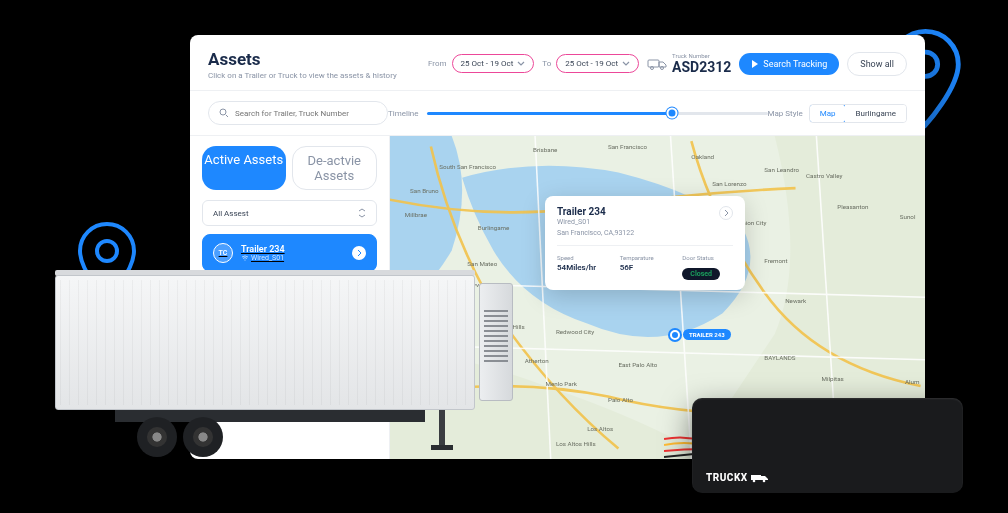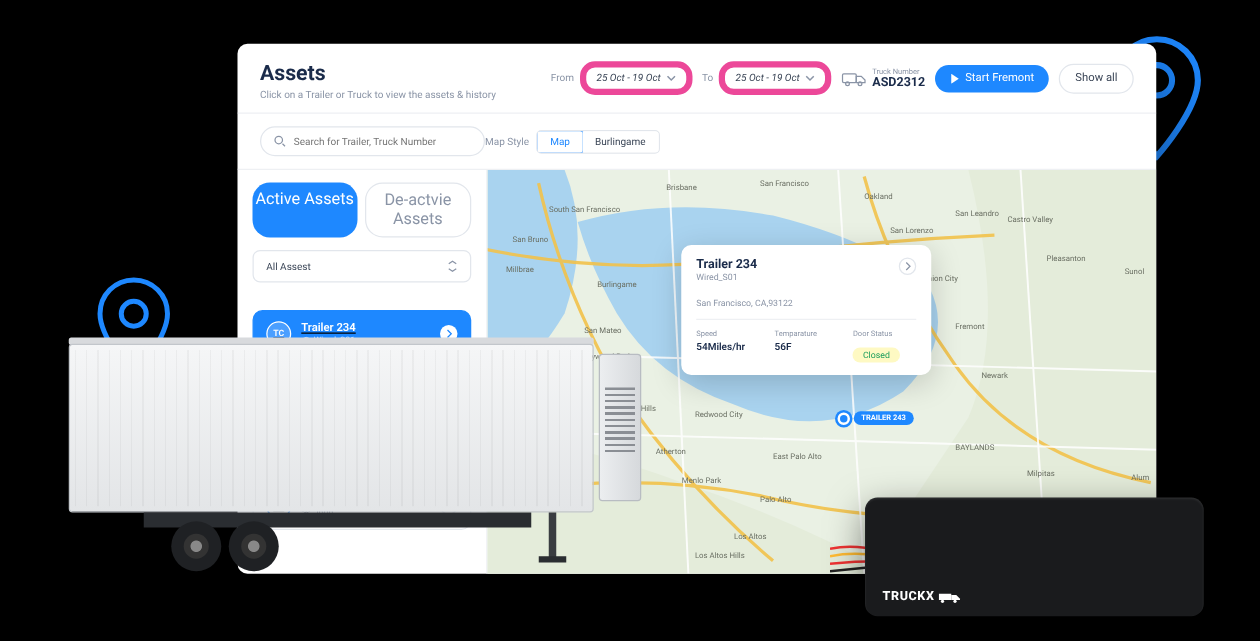--- a/index.html
+++ b/index.html
@@ -6,24 +6,24 @@
 body { width: 1008px; height: 513px; background: #000; position: relative; overflow: hidden; }
 
 .app-window { position: absolute; left: 190px; top: 35px; width: 735px; height: 424px; background: #fff; border-radius: 8px; box-shadow: 0 20px 60px rgba(0,0,0,0.5); overflow: hidden; display: flex; flex-direction: column; }
 
 .header { padding: 14px 18px 10px 18px; display: flex; align-items: flex-start; justify-content: space-between; border-bottom: 1px solid #eef0f3; }
 .header-left h1 { font-size: 17px; font-weight: 700; color: #1a2b4a; }
 .header-left .subtitle { font-size: 8px; color: #8a94a6; margin-top: 2px; }
 .header-right { display: flex; align-items: center; gap: 8px; }
 .date-group { display: flex; align-items: center; gap: 5px; }
 .date-label { font-size: 8px; color: #8a94a6; }
-.date-pill { display: flex; align-items: center; gap: 4px; padding: 4px 8px; border: 5px solid #ec4899; border-radius: 12px; font-size: 8px; color: #3a4556; cursor: pointer; font-style: italic; }
+.date-pill { display: flex; align-items: center; gap: 4px; padding: 4px 8px; border: 1px solid #ec4899; border-radius: 12px; font-size: 8px; color: #3a4556; cursor: pointer; }
 .truck-badge { display: flex; align-items: center; gap: 5px; padding: 3px 0; }
 .truck-badge .label { font-size: 6px; color: #8a94a6; }
-.truck-badge .value { font-size: 10px; font-weight: 700; color: #1a2b4a; }
+.truck-badge .value { font-size: 14px; font-weight: 700; color: #1a2b4a; }
 .btn-primary { background: #1e88ff; color: #fff; border: none; border-radius: 14px; padding: 6px 12px; font-size: 9px; display: flex; align-items: center; gap: 4px; cursor: pointer; }
 .btn-outline { background: #fff; color: #3a4556; border: 1px solid #e2e6ec; border-radius: 14px; padding: 6px 12px; font-size: 9px; cursor: pointer; }
 
 .toolbar-row { display: flex; align-items: center; padding: 10px 18px; gap: 0; border-bottom: 1px solid #eef0f3; }
 .search-box { display: flex; align-items: center; gap: 6px; padding: 6px 10px; border: 1px solid #e2e6ec; border-radius: 14px; width: 180px; }
 .search-box input { border: none; outline: none; font-size: 8px; color: #8a94a6; flex: 1; }
 .timeline-wrap { flex: 1; display: flex; align-items: center; gap: 8px; }
 .timeline-label { font-size: 8px; color: #8a94a6; }
 .timeline-track { flex: 1; height: 3px; background: linear-gradient(to right, #1e88ff 72%, #e2e6ec 72%); border-radius: 2px; position: relative; }
 .timeline-thumb { position: absolute; left: 72%; top: 50%; transform: translate(-50%,-50%); width: 11px; height: 11px; border-radius: 50%; background: #1e88ff; border: 2px solid #fff; box-shadow: 0 0 0 1px #1e88ff; }
@@ -32,49 +32,49 @@
 .seg { display: flex; border: 1px solid #e2e6ec; border-radius: 4px; overflow: hidden; }
 .seg-btn { padding: 4px 10px; font-size: 8px; background: #fff; border: none; color: #3a4556; cursor: pointer; }
 .seg-btn.active { border: 1px solid #1e88ff; color: #1e88ff; border-radius: 3px; margin: -1px; }
 
 .main { flex: 1; display: flex; min-height: 0; }
 .sidebar { width: 200px; padding: 10px 12px; border-right: 1px solid #eef0f3; overflow: hidden; }
 .tabs { display: flex; gap: 6px; margin-bottom: 10px; }
 .tab { flex: 1; padding: 6px 0; border-radius: 14px; font-size: 13px; text-align: center; cursor: pointer; }
 .tab.active { background: #1e88ff; color: #fff; }
 .tab.inactive { background: #fff; border: 1px solid #e2e6ec; color: #8a94a6; }
-.filter-row { display: flex; align-items: center; justify-content: space-between; padding: 7px 10px; border: 1px solid #e2e6ec; border-radius: 6px; font-size: 8px; color: #3a4556; margin-bottom: 22px; cursor: pointer; gap: 48px; }
+.filter-row { display: flex; align-items: center; justify-content: space-between; padding: 7px 10px; border: 1px solid #e2e6ec; border-radius: 6px; font-size: 8px; color: #3a4556; margin-bottom: 8px; cursor: pointer; gap: 48px; }
 .asset-list { display: flex; flex-direction: column; gap: 8px; }
 .asset-item { display: flex; align-items: center; gap: 8px; padding: 8px 10px; border: 1px solid #e2e6ec; border-radius: 8px; cursor: pointer; background: #fff; text-decoration: underline; }
 .asset-item.selected { background: #1e88ff; border-color: #1e88ff; }
 .asset-icon { width: 20px; height: 20px; border-radius: 50%; border: 1.5px solid #1e88ff; display: flex; align-items: center; justify-content: center; font-size: 7px; font-weight: 600; color: #1e88ff; background: #fff; flex-shrink: 0; }
 .asset-item.selected .asset-icon { border-color: #fff; background: rgba(255,255,255,0.2); color: #fff; }
 .asset-text { flex: 1; min-width: 0; }
 .asset-title { font-size: 9px; font-weight: 600; color: #1a2b4a; }
 .asset-sub { font-size: 7px; color: #8a94a6; display: flex; align-items: center; gap: 2px; }
 .asset-item.selected .asset-title { color: #fff; }
 .asset-item.selected .asset-sub { color: rgba(255,255,255,0.8); }
 .asset-chev { width: 14px; height: 14px; border-radius: 50%; background: #fff; display: flex; align-items: center; justify-content: center; color: #1e88ff; font-size: 7px; flex-shrink: 0; }
 .asset-item:not(.selected) .asset-chev { border: 1px solid #e2e6ec; color: #8a94a6; }
 
 .map-area { flex: 1; position: relative; background: #e8f0e3; overflow: hidden; }
 .map-svg { width: 100%; height: 100%; }
 
 .popup { position: absolute; left: 155px; top: 60px; width: 200px; background: #fff; border-radius: 8px; box-shadow: 0 6px 24px rgba(0,0,0,0.18); padding: 10px 12px; }
 .popup-head { display: flex; align-items: flex-start; justify-content: space-between; }
 .popup-title { font-size: 10px; font-weight: 700; color: #1a2b4a; }
 .popup-sub { font-size: 7px; color: #8a94a6; margin-top: 1px; }
-.popup-loc { font-size: 7px; color: #8a94a6; margin-top: 13px; }
+.popup-loc { font-size: 7px; color: #8a94a6; margin-top: 3px; }
 .popup-chev { width: 14px; height: 14px; border-radius: 50%; border: 1px solid #e2e6ec; display: flex; align-items: center; justify-content: center; font-size: 7px; color: #8a94a6; }
 .popup-divider { height: 1px; background: #eef0f3; margin: 8px 0; }
 .popup-metrics { display: flex; gap: 12px; }
 .metric { flex: 1; }
 .metric-label { font-size: 6px; color: #8a94a6; }
 .metric-value { font-size: 8px; font-weight: 600; color: #1a2b4a; margin-top: 2px; }
-.metric-badge { display: inline-block; font-size: 7px; font-weight: 400; color: #1a9d5c; background: #fef9c3; padding: 2px 8px; border-radius: 8px; margin-top: 2px; }
+.metric-badge { display: inline-block; font-size: 7px; font-weight: 700; color: #1a9d5c; background: #0f172a; padding: 2px 8px; border-radius: 8px; margin-top: 2px; }
 
 .map-marker { position: absolute; left: 280px; top: 193px; display: flex; align-items: center; gap: 0; }
 .marker-dot { width: 10px; height: 10px; border-radius: 50%; background: #1e88ff; border: 2px solid #fff; box-shadow: 0 0 0 2px #1e88ff; }
 .marker-label { background: #1e88ff; color: #fff; font-size: 6px; font-weight: 700; padding: 2px 6px; border-radius: 8px; margin-left: 3px; }
 
 
 .deco-pin { position: absolute; }
 .deco-pin svg { display: block; }
 
 
@@ -150,33 +150,39 @@
           </svg>
         <div>
           <div class="label">Truck Number</div>
           <div class="value">ASD2312</div>
         </div>
       </div>
       <button class="btn-primary">
         <svg width="8" height="8" viewBox="0 0 8 8">
             <path d="M1 0l6 4-6 4z" fill="#fff"></path>
           </svg>
-        <span>Start Fremont</span>
+        <span>Search Tracking</span>
       </button>
       <button class="btn-outline">Show all</button>
     </div>
   </div>
 
   <div class="toolbar-row">
     <div class="search-box">
       <svg width="10" height="10" viewBox="0 0 10 10">
           <circle cx="4" cy="4" r="3" fill="none" stroke="#8a94a6"></circle>
           <path d="M7 7l2 2" stroke="#8a94a6"></path>
         </svg>
       <input type="text" placeholder="Search for Trailer, Truck Number" style="">
+    </div>
+    <div class="timeline-wrap">
+      <span class="timeline-label">Timeline</span>
+      <div class="timeline-track">
+        <div class="timeline-thumb"></div>
+      </div>
     </div>
     <div class="mapstyle">
       <span class="mapstyle-label">Map Style</span>
       <div class="seg">
         <button class="seg-btn active">Map</button>
         <button class="seg-btn">Burlingame</button>
       </div>
     </div>
   </div>
 

